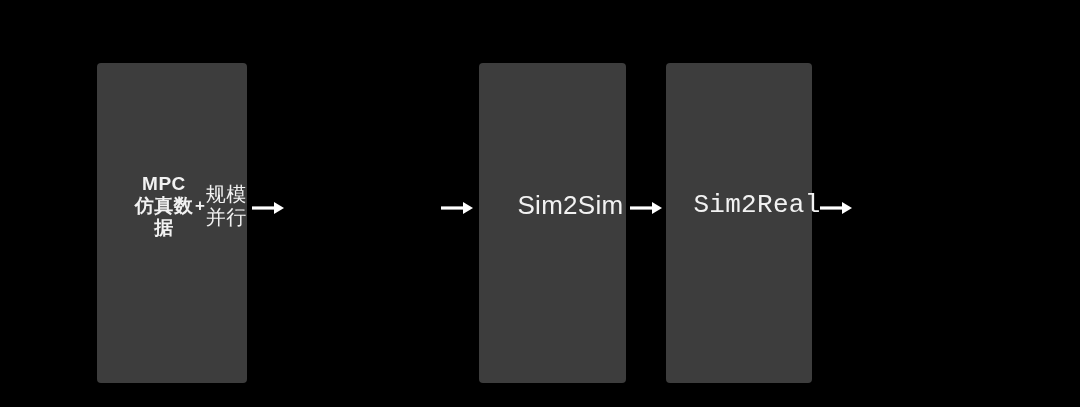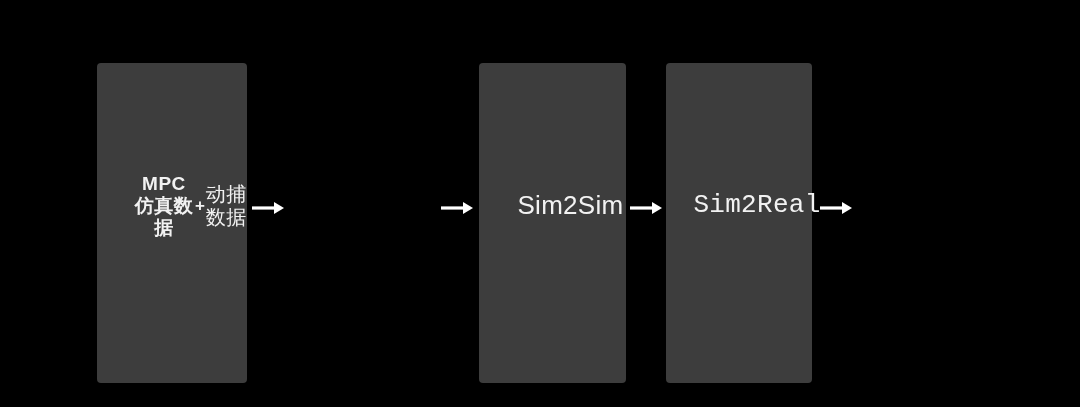--- a/index.html
+++ b/index.html
@@ -57,21 +57,21 @@
   .arrow-3 { left: 819px; }
 </style>
 </head>
 <body>
 
 <div class="canvas">
 
   <div class="node node-0">
     <span class="line bold small">MPC仿真数据</span>
     <span class="line plus">+</span>
-    <span class="line">动捕数据</span>
+    <span class="line">规模并行</span>
   </div>
 
   <svg class="arrow arrow-0" viewBox="0 0 34 16">
     <line x1="1" y1="8" x2="24" y2="8" stroke-width="3.2" stroke="#ffffff"></line>
     <polygon points="23,2 33,8 23,14" fill="#ffffff"></polygon>
   </svg>
 
 
   <svg class="arrow arrow-1" viewBox="0 0 34 16">
     <line x1="1" y1="8" x2="24" y2="8" stroke-width="3.2" stroke="#ffffff"></line>

